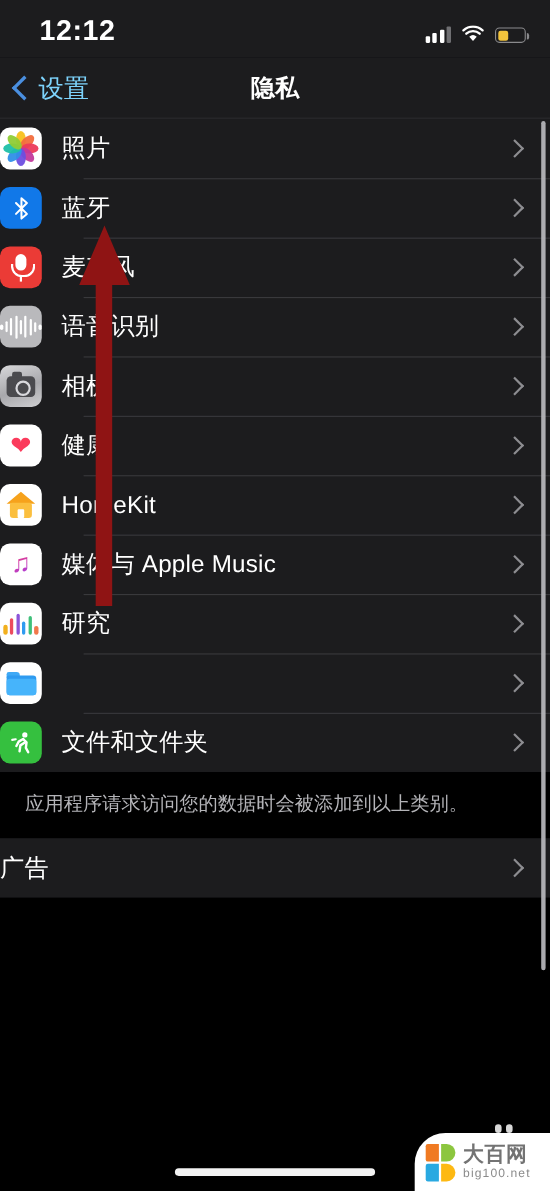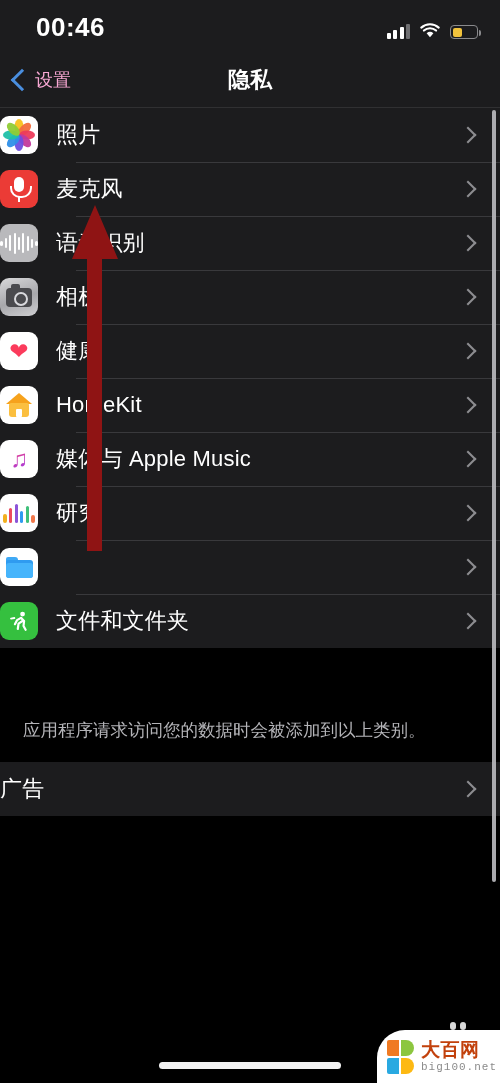--- a/index.html
+++ b/index.html
@@ -37,21 +37,21 @@
     border-bottom:1px solid #303032;
   }
   .backbtn{
     position:absolute;left:10px;top:10px;height:36px;display:flex;align-items:center;gap:3px;
     color:#4a8fe0;cursor:pointer;
   }
   .backbtn .chev{
     width:13px;height:13px;border-left:3.4px solid #4a8fe0;border-bottom:3.4px solid #4a8fe0;
     transform:rotate(45deg);margin-right:2px;margin-left:4px;
   }
-  .backbtn .blabel{font-size:18px;color:#f9a8d4;}
+  .backbtn .blabel{font-size:23px;color:#7dd3fc;}
   .navtitle{
     position:absolute;left:0;top:0;width:500px;height:55px;
     display:flex;align-items:center;justify-content:center;
     font-size:22px;font-weight:700;color:#fff;
   }
 
   
   .list{position:absolute;left:0;width:500px;background:#1c1c1e;}
   #list-main{top:108px;}
   #list-secondary{top:762px;}
@@ -132,32 +132,32 @@
   }
 
   
   .watermark{
     position:absolute;right:0;bottom:0;width:123px;height:53px;
     background:#fff;border-radius:28px 0 0 0;display:flex;align-items:center;padding-left:10px;box-sizing:border-box;gap:7px;
   }
   .wm-logo{display:grid;grid-template-columns:12px 13px;grid-template-rows:16px 16px;gap:2px;}
   .wm-logo span{display:block;}
   .wm-text{display:flex;flex-direction:column;line-height:1;}
-  .wm-cn{font-size:19px;font-weight:700;color:#c2410c;letter-spacing:.5px;}
-  .wm-en{font-size:11px;color:#8b8b8b;font-family:Liberation Mono, monospace;letter-spacing:1px;margin-top:3px;}
+  .wm-cn{font-size:19px;font-weight:700;color:#737373;letter-spacing:.5px;}
+  .wm-en{font-size:11px;color:#8b8b8b;font-family:Liberation Sans, sans-serif;letter-spacing:1px;margin-top:3px;}
   .wm-dots{position:absolute;right:34px;top:-8px;display:flex;gap:4px;}
   .wm-dots i{width:6px;height:8px;background:#d8d8d8;border-radius:3px;display:block;}
 </style>
 </head>
 <body>
 
 <div id="screen">
 
   <div class="statusbar">
-    <div class="sb-time">00:46</div>
+    <div class="sb-time">12:12</div>
     <div class="sb-right">
       <div class="signal">
         <i></i>
           <i></i>
           <i></i>
           <i></i>
       </div>
       <div class="wifi">
         <svg viewBox="0 0 20 16" width="20" height="16" aria-hidden="true">
           <path d="M10 14.2 L6.6 10.3 a5.2 5.2 0 0 1 6.8 0 Z" fill="#ffffff"></path>
@@ -192,20 +192,29 @@
           <i style="background:#6d4ee0;transform:translate(-50%,-100%) rotate(180deg)"></i>
           <i style="background:#2f8fe8;transform:translate(-50%,-100%) rotate(225deg)"></i>
           <i style="background:#1fc0a8;transform:translate(-50%,-100%) rotate(270deg)"></i>
           <i style="background:#8fcc36;transform:translate(-50%,-100%) rotate(315deg)"></i>
         </span>
       </span>
       <span class="label">照片</span>
       <span class="chevr"></span>
     </div>
 
+    <div class="row">
+      <span class="ico blue">
+        <svg viewBox="0 0 24 30" width="17" height="23" aria-hidden="true">
+          <path d="M5 8 L19 22 L12 28 L12 2 L19 8 L5 22" stroke="#ffffff" stroke-width="2.6" fill="none" stroke-linejoin="round" stroke-linecap="round"></path>
+        </svg>
+      </span>
+      <span class="label">蓝牙</span>
+      <span class="chevr"></span>
+    </div>
 
     <div class="row">
       <span class="ico red">
         <span class="mic">
             <span class="cap"></span>
             <span class="arc"></span>
             <span class="stem"></span>
           </span>
       </span>
       <span class="label">麦克风</span>

